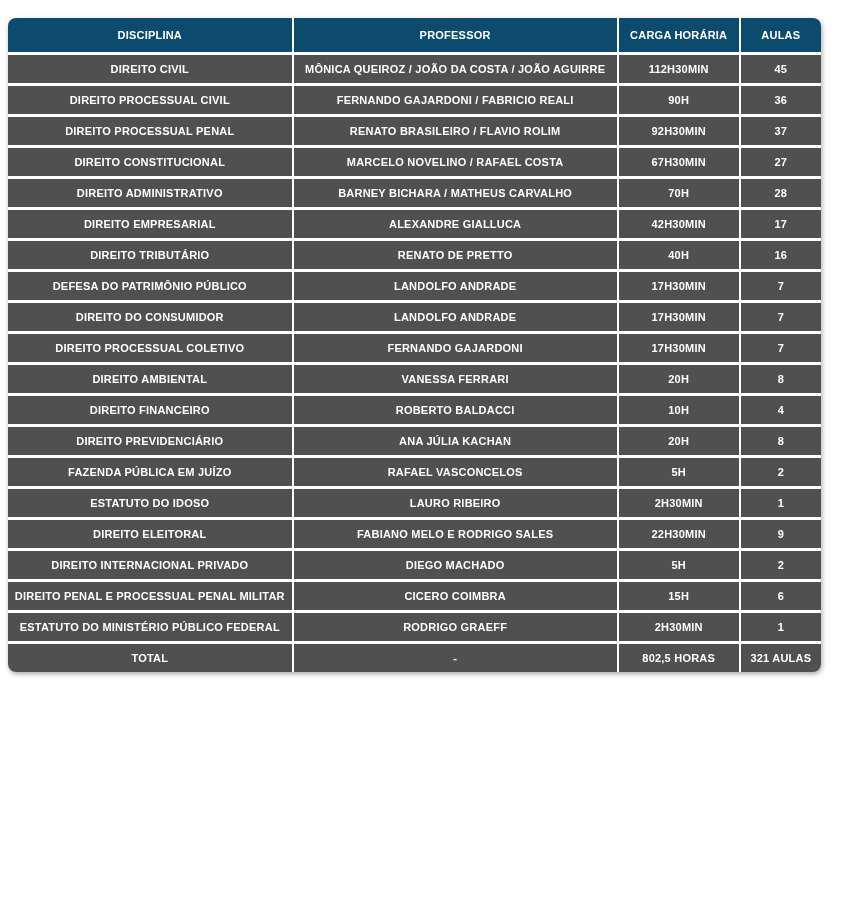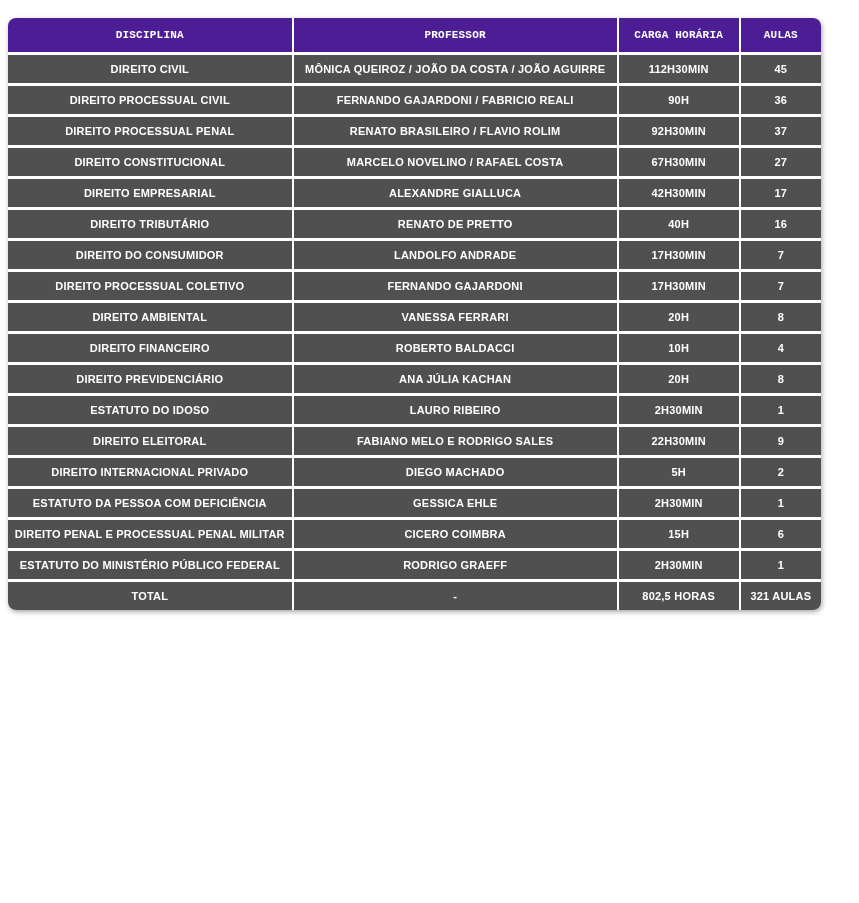--- a/index.html
+++ b/index.html
@@ -33,23 +33,22 @@
     vertical-align: middle;
     text-transform: uppercase;
     letter-spacing: 0.02em;
     padding: 2px 6px;
     overflow: hidden;
     white-space: nowrap;
     border-right: 2px solid #ffffff;
     border-bottom: 3px solid #ffffff;
   }
   table.schedule th {
-    background: #4c1d95;
+    background: #0c4a6e;
     height: 30px;
-    font-family: Liberation Mono, monospace;
   }
   table.schedule td {
     background: #505050;
     height: 24px;
   }
   table.schedule th:last-child,
   table.schedule td:last-child {
     border-right: none;
     margin-top: 16px;
   }
@@ -99,32 +98,44 @@
     <td>92H30MIN</td>
     <td>37</td>
   </tr>
         <tr>
     <td>DIREITO CONSTITUCIONAL</td>
     <td>MARCELO NOVELINO / RAFAEL COSTA</td>
     <td>67H30MIN</td>
     <td>27</td>
   </tr>
         <tr>
+    <td>DIREITO ADMINISTRATIVO</td>
+    <td>BARNEY BICHARA / MATHEUS CARVALHO</td>
+    <td>70H</td>
+    <td>28</td>
+  </tr>
+        <tr>
     <td>DIREITO EMPRESARIAL</td>
     <td>ALEXANDRE GIALLUCA</td>
     <td>42H30MIN</td>
     <td>17</td>
   </tr>
         <tr>
     <td>DIREITO TRIBUTÁRIO</td>
     <td>RENATO DE PRETTO</td>
     <td>40H</td>
     <td>16</td>
   </tr>
         <tr>
+    <td>DEFESA DO PATRIMÔNIO PÚBLICO</td>
+    <td>LANDOLFO ANDRADE</td>
+    <td>17H30MIN</td>
+    <td>7</td>
+  </tr>
+        <tr>
     <td>DIREITO DO CONSUMIDOR</td>
     <td>LANDOLFO ANDRADE</td>
     <td>17H30MIN</td>
     <td>7</td>
   </tr>
         <tr>
     <td>DIREITO PROCESSUAL COLETIVO</td>
     <td>FERNANDO GAJARDONI</td>
     <td>17H30MIN</td>
     <td>7</td>
@@ -141,42 +152,42 @@
     <td>10H</td>
     <td>4</td>
   </tr>
         <tr>
     <td>DIREITO PREVIDENCIÁRIO</td>
     <td>ANA JÚLIA KACHAN</td>
     <td>20H</td>
     <td>8</td>
   </tr>
         <tr>
+    <td>FAZENDA PÚBLICA EM JUÍZO</td>
+    <td>RAFAEL VASCONCELOS</td>
+    <td>5H</td>
+    <td>2</td>
+  </tr>
+        <tr>
     <td>ESTATUTO DO IDOSO</td>
     <td>LAURO RIBEIRO</td>
     <td>2H30MIN</td>
     <td>1</td>
   </tr>
         <tr>
     <td>DIREITO ELEITORAL</td>
     <td>FABIANO MELO E RODRIGO SALES</td>
     <td>22H30MIN</td>
     <td>9</td>
   </tr>
         <tr>
     <td>DIREITO INTERNACIONAL PRIVADO</td>
     <td>DIEGO MACHADO</td>
     <td>5H</td>
     <td>2</td>
-  </tr>
-        <tr>
-    <td>ESTATUTO DA PESSOA COM DEFICIÊNCIA</td>
-    <td>GESSICA EHLE</td>
-    <td>2H30MIN</td>
-    <td>1</td>
   </tr>
         <tr>
     <td>DIREITO PENAL E PROCESSUAL PENAL MILITAR</td>
     <td>CICERO COIMBRA</td>
     <td>15H</td>
     <td>6</td>
   </tr>
         <tr>
     <td>ESTATUTO DO MINISTÉRIO PÚBLICO FEDERAL</td>
     <td>RODRIGO GRAEFF</td>

